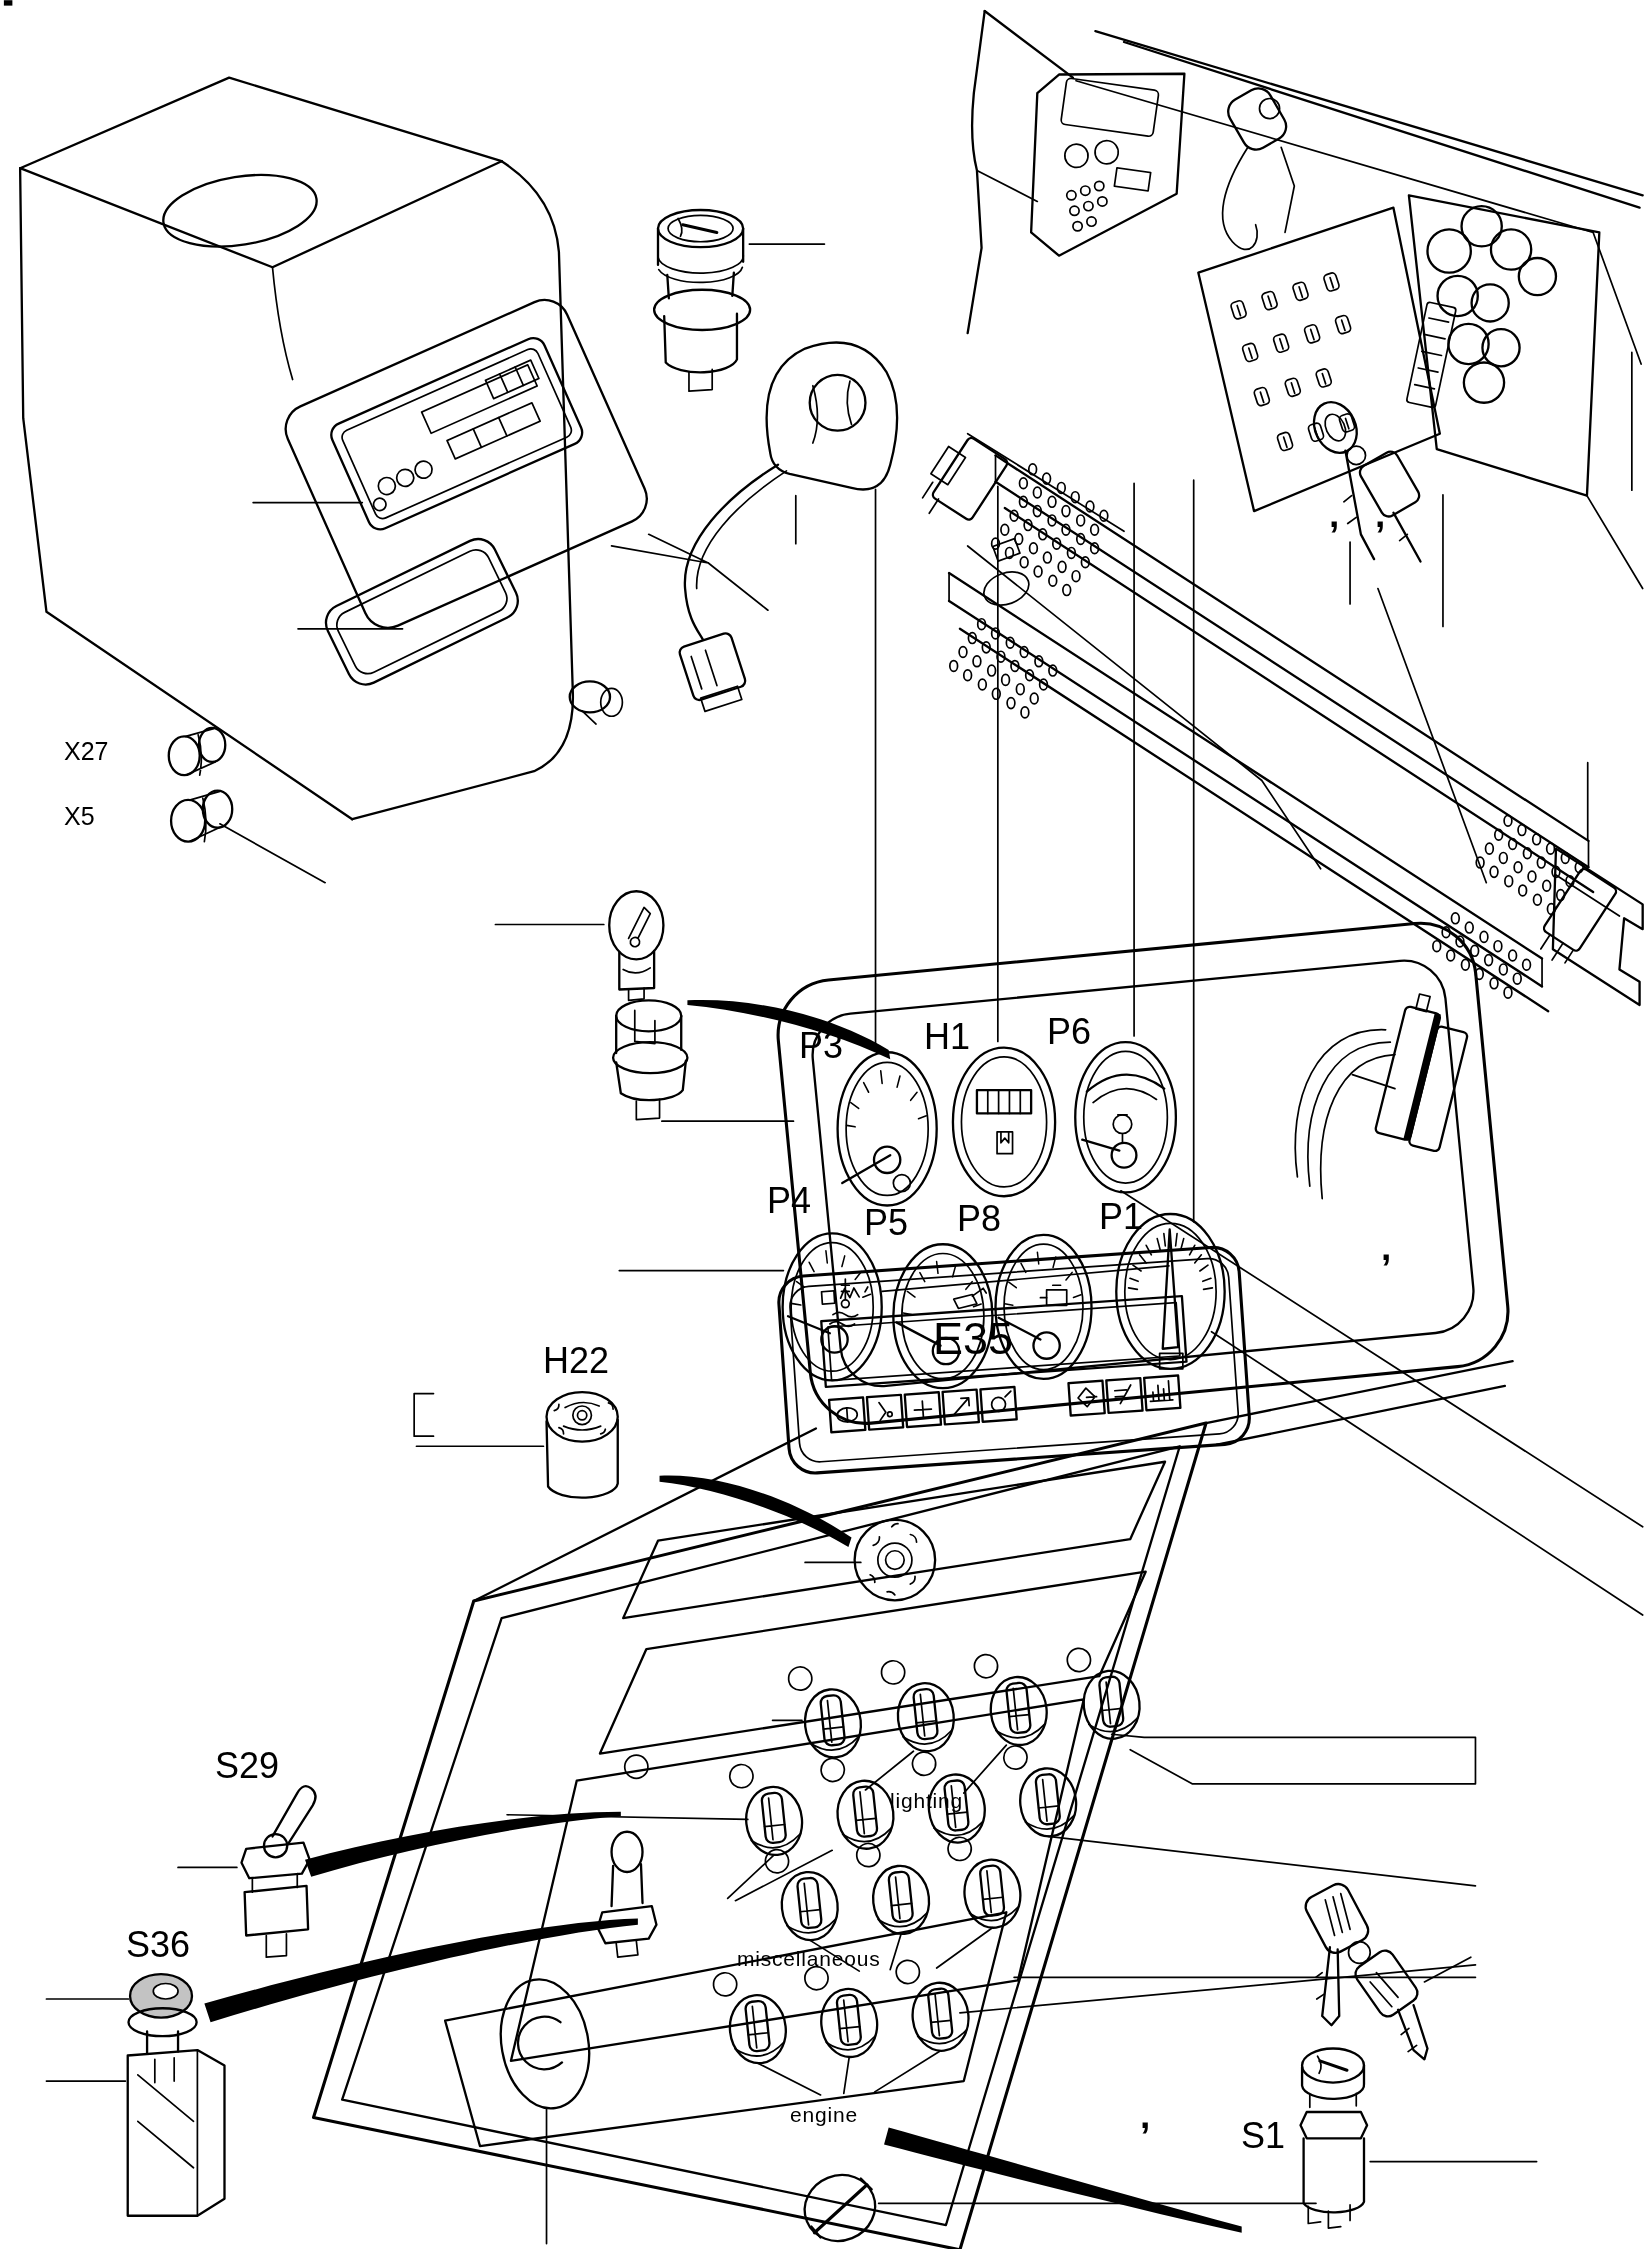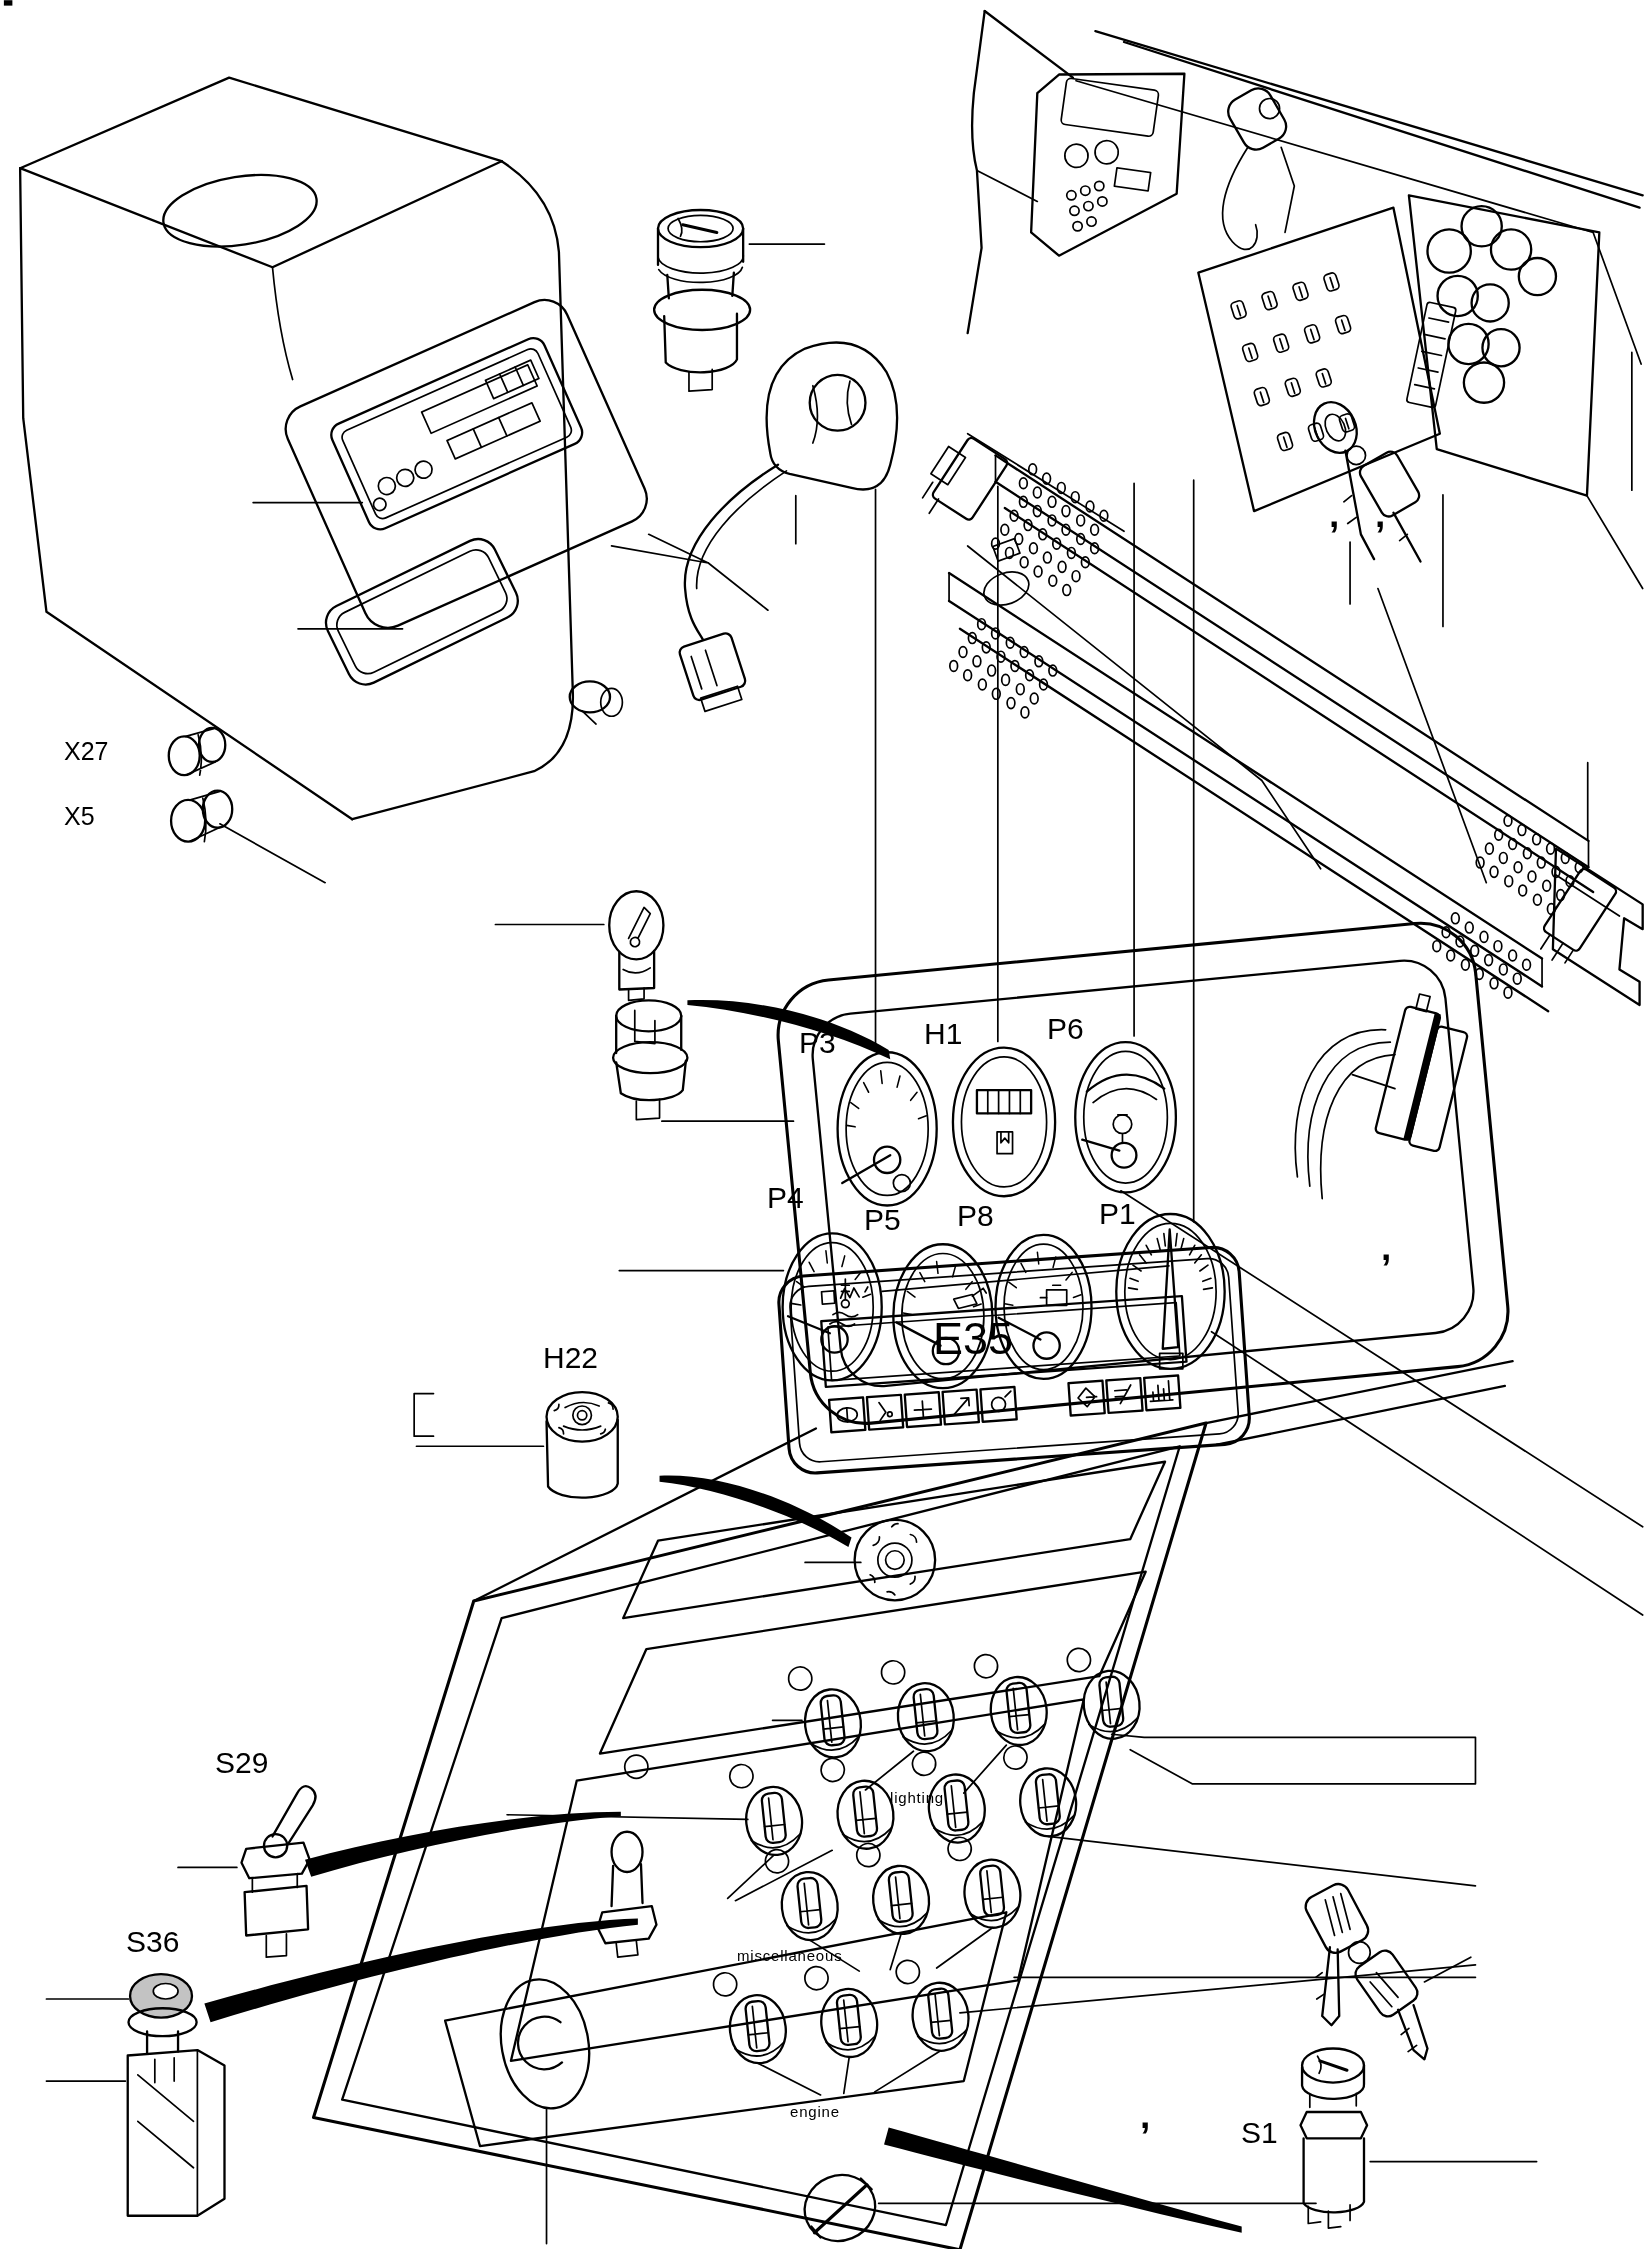--- a/index.html
+++ b/index.html
@@ -6,23 +6,23 @@
   body{width:1645px;height:2250px;background:#ffffff;position:relative;overflow:hidden;
        font-family:"Liberation Sans",sans-serif;color:#000}
   #art{position:absolute;left:0;top:0;width:1645px;height:2250px}
   #art *{vector-effect:none}
   .s  {fill:none;stroke:#000;stroke-width:3;stroke-linecap:round;stroke-linejoin:round}
   .s2 {fill:none;stroke:#000;stroke-width:2.2;stroke-linecap:round;stroke-linejoin:round}
   .s4 {fill:none;stroke:#000;stroke-width:4;stroke-linecap:round;stroke-linejoin:round}
   .f  {fill:#000;stroke:none}
   .gy {fill:#c3c3c3;stroke:#000;stroke-width:3}
   .lbl{position:absolute;line-height:1;white-space:nowrap;letter-spacing:0}
-  .big{font-size:30px}
+  .big{font-size:36px}
   .med{font-size:25px}
-  .sec{font-size:15px;letter-spacing:0.8px}
+  .sec{font-size:21px;letter-spacing:0.8px}
   .com{font-size:37px;font-weight:bold}
   .e35{font-size:45px;text-align:center;width:302px}
 </style>
 </head>
 <body>
 
 <svg id="art" viewBox="0 0 2125 2906" xmlns="http://www.w3.org/2000/svg">
   <defs>
     <g id="gt">
       <path class="s2" d="M-57 -9 L-45 -7 M-51 -40 L-40 -32 M-33 -67 L-26 -54 M-9 -83 L-7 -66 M18 -76 L14 -61 M42 -54 L33 -43 M55 -22 L44 -18"></path>

